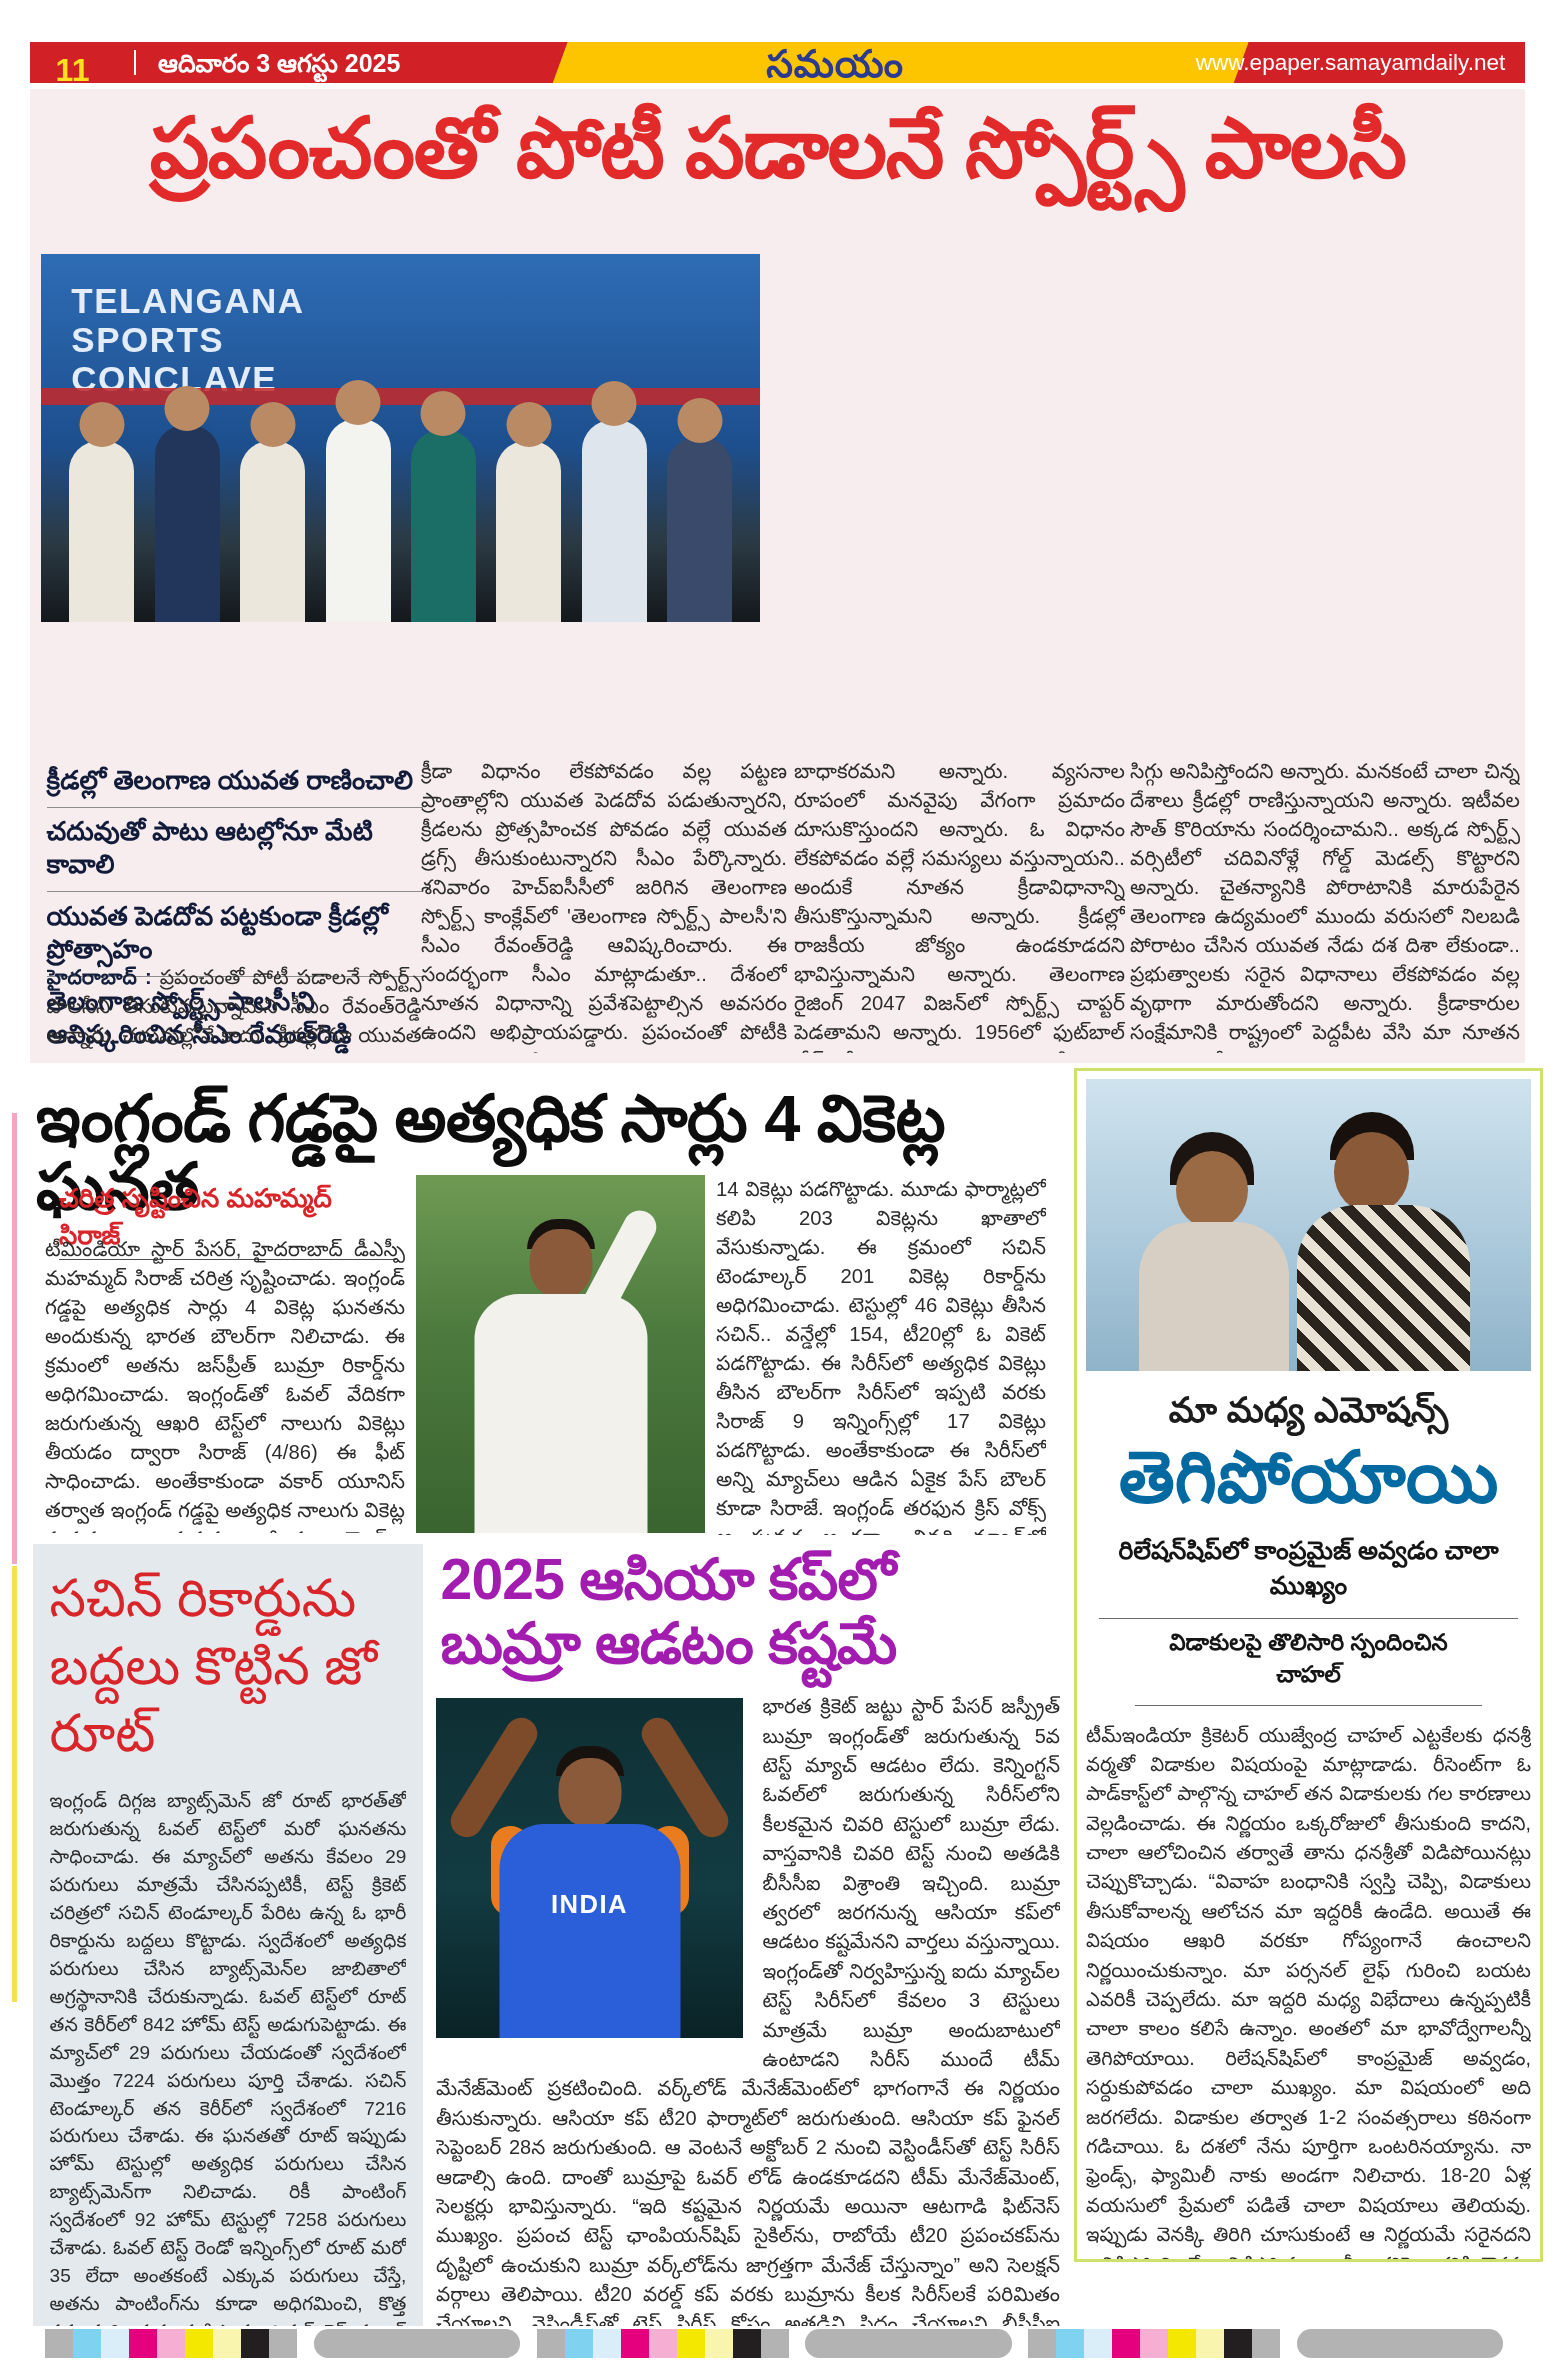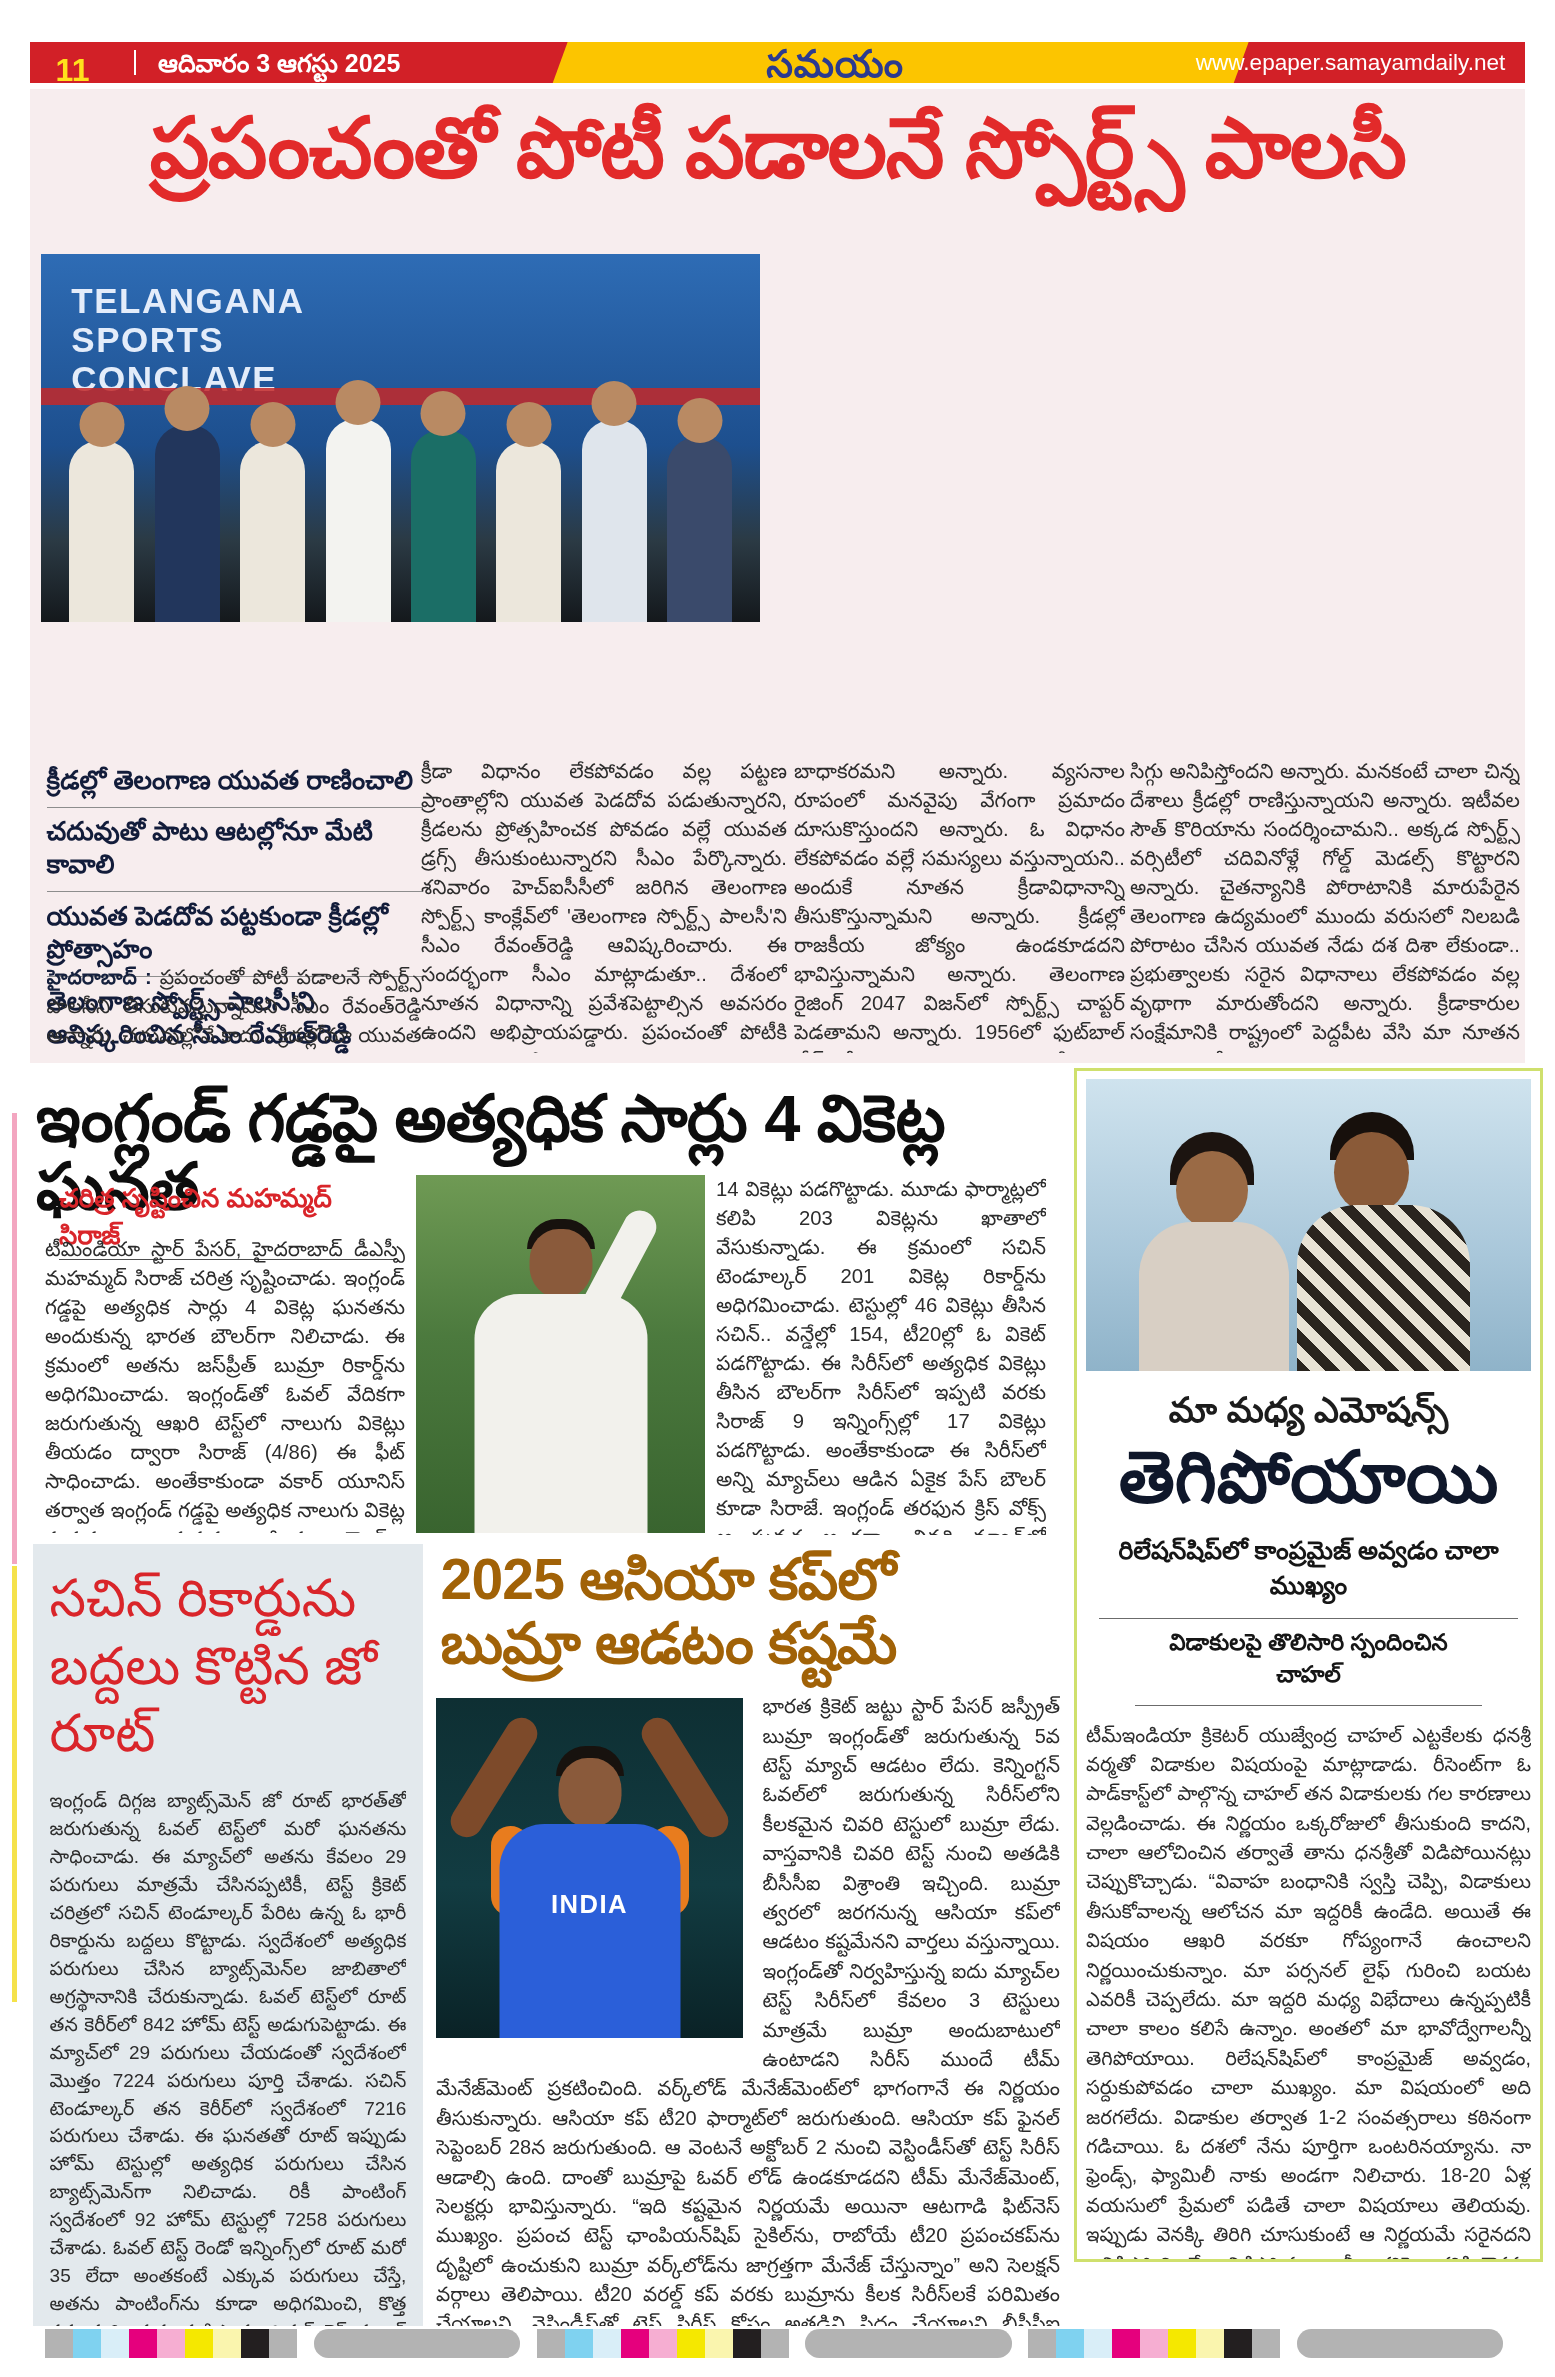--- a/index.html
+++ b/index.html
@@ -63,33 +63,33 @@
   .chahal{left:1074px;top:1068px;width:469px;height:1194px;background:#fff;border:3px solid var(--box_border,#cfe06d);padding:7.5px 9px;overflow:hidden}
   .chahal-photo{position:relative;width:100%;height:292px;background:linear-gradient(180deg,#cfe3ee 0%,#a9c7da 60%,#8fb3c9 100%);overflow:hidden}
   .head1{position:absolute;left:90px;top:72px;width:72px;height:78px;border-radius:50%;background:#9a6a45}
   .hair1{position:absolute;left:84px;top:53px;width:84px;height:53px;border-radius:42px 42px 0 0;background:#1c1410}
   .body1{position:absolute;left:53px;top:143px;width:150px;height:150px;border-radius:53px 53px 0 0;background:#d8cfc4}
   .head2{position:absolute;left:248px;top:53px;width:75px;height:81px;border-radius:50%;background:#8a5a38}
   .hair2{position:absolute;left:244px;top:33px;width:84px;height:48px;border-radius:42px 42px 0 0;background:#17100c}
   .body2{position:absolute;left:211px;top:126px;width:173px;height:167px;border-radius:60px 60px 0 0;
          background:repeating-linear-gradient(45deg,#2a241e 0 10.5px,#e8e2d4 10.5px 21px)}
   .chahal-kicker{margin-top:19.6px;text-align:center;font-size:35px;font-weight:600;color:#1c1c1c}
-  .chahal-headline{text-align:center;font-size:72px;font-weight:800;color:#0f172a;line-height:1.08}
+  .chahal-headline{text-align:center;font-size:72px;font-weight:800;color:#0369a1;line-height:1.08}
   .chahal-sub1{margin:19.6px auto 0;width:94%;text-align:center;font-size:25px;font-weight:800;color:#161616;padding-bottom:11.3px;border-bottom:1.5px solid #6b6b6b}
   .chahal-sub2{margin:10.5px auto 0;width:78%;text-align:center;font-size:23px;font-weight:800;color:#161616;padding-bottom:11.3px;border-bottom:1.5px solid #6b6b6b}
   .chahal-body{margin-top:15px;font-size:19.6px;line-height:1.5;height:542px}
 
   
   .root{left:33px;top:1544px;width:390px;height:782px;background:var(--root_bg,#e3e9ed);padding:21px 16.6px;overflow:hidden}
   .root-headline{font-size:52px;font-weight:400;color:var(--subhead_red,#d9252a);line-height:1.3;white-space:pre-line}
   .root-body{margin-top:19.6px;font-size:19px;line-height:1.47;height:624px}
 
   
   .bumrah{left:436px;top:1548px;width:624px;height:778px;overflow:hidden}
-  .bumrah-headline{font-size:57px;font-weight:800;color:#a16207;line-height:1.12;white-space:pre-line;margin-left:4.5px;letter-spacing:-0.8px}
+  .bumrah-headline{font-size:57px;font-weight:800;color:#a21caf;line-height:1.12;white-space:pre-line;margin-left:4.5px;letter-spacing:-0.8px}
   .bumrah-flow{margin-top:16.6px;font-size:20px;line-height:1.47;color:#2c2c2c;text-align:justify}
   .bumrah-photo{float:left;width:307px;height:340px;margin:6px 19.6px 7.5px 0;position:relative;overflow:hidden;
                 background:linear-gradient(180deg,#0e2f33 0%,#123c42 55%,#0a2226 100%)}
   .bumrah-photo .fig-hair{top:48px}.bumrah-photo .fig-head{top:60px}
   .bum-torso{position:absolute;left:50%;transform:translateX(-50%);top:126px;width:181px;height:218px;border-radius:45px 45px 0 0;background:#2b5fd9}
   .bum-shoulder-l,.bum-shoulder-r{position:absolute;top:128px;width:39px;height:90px;background:#e87c1e;border-radius:19.6px}
   .bum-shoulder-l{left:calc(50% - 99px)}.bum-shoulder-r{left:calc(50% + 60px)}
   .bum-arm-l,.bum-arm-r{position:absolute;top:12px;width:32px;height:135px;border-radius:16px;background:#7d4a2a}
   .bum-arm-l{left:42px;transform:rotate(32deg)}.bum-arm-r{right:42px;transform:rotate(-32deg)}
   .jersey-text{position:absolute;left:50%;transform:translateX(-50%);top:188px;color:#fff;font-weight:800;font-size:25.6px;letter-spacing:1.5px}

